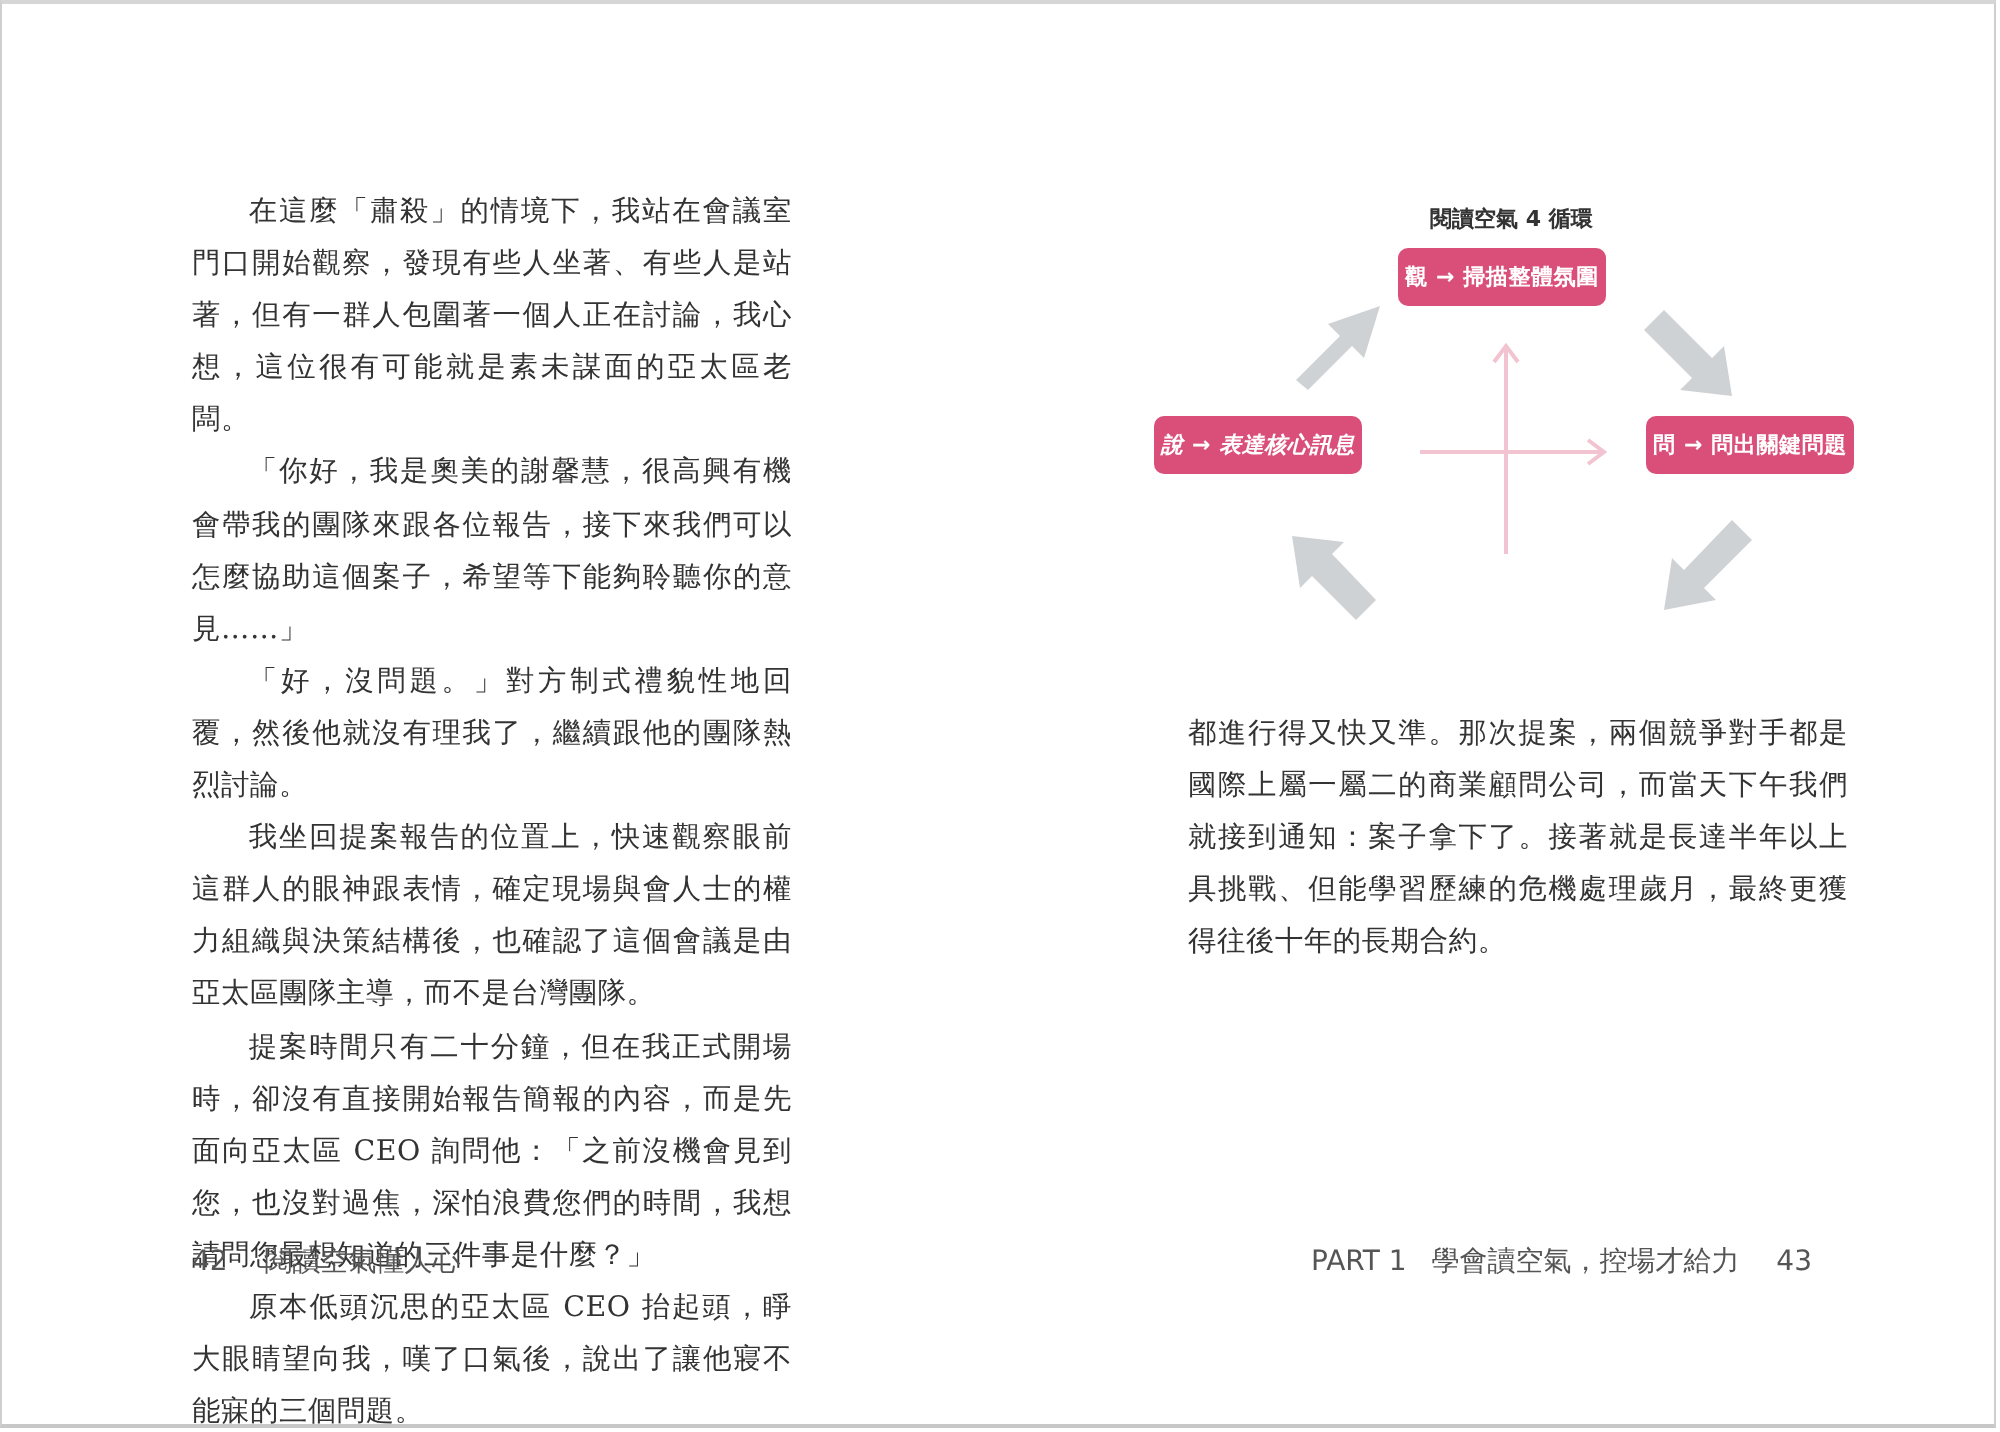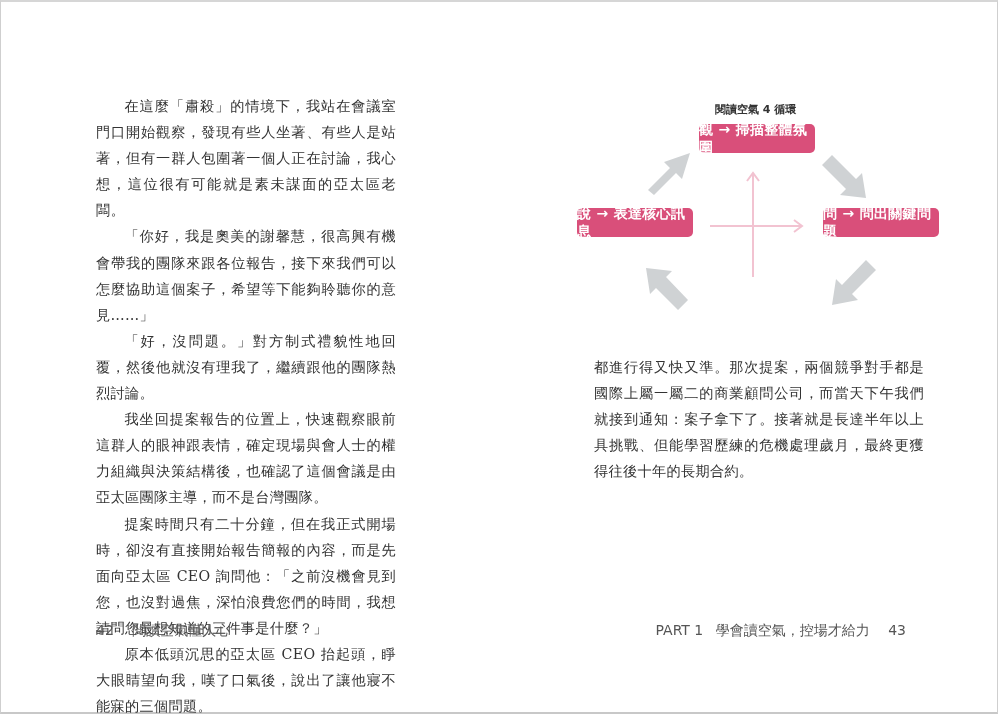--- a/index.html
+++ b/index.html
@@ -21,24 +21,24 @@
   .folio-right { right:94px; }
   .folio-right .num { margin-left:14px; }
   .section-heading { position:absolute; left:110px; top:489px; font-family:"DejaVu Sans", sans-serif;
                      font-size:15px; font-weight:bold; color:#d94f7a; letter-spacing:0.5px; }
   .right-para2 { position:absolute; left:94px; top:530px; width:330px; }
   
   .diagram { position:absolute; left:570px; top:95px; width:380px; height:240px; }
   .diagram-title { position:absolute; left:145px; top:7px; font-family:"DejaVu Sans", sans-serif;
                    font-size:11px; font-weight:bold; color:#333; }
   .dbox { position:absolute; background:#d94f7a; color:#fff; border-radius:5px;
-          font-family:"DejaVu Sans", sans-serif; font-size:14px; font-weight:bold;
-          display:flex; align-items:center; justify-content:center; height:29px; width:116px; letter-spacing:0.3px; }
+          font-family:"DejaVu Sans", sans-serif; font-size:11px; font-weight:bold;
+          display:flex; align-items:center; justify-content:center; height:29px; width:104px; letter-spacing:0.3px; }
   .box-top { left:129px; top:29px; }
-  .box-left { left:7px; top:113px; }
+  .box-left { left:7px; top:113px;font-style:italic; }
   .box-right { left:253px; top:113px; }
   .box-bottom { left:129px; top:197px; }
   .diagram svg { position:absolute; left:0; top:0; }
 </style>
 </head>
 <body>
 
 <div class="frame"></div>
 
 <div class="page page-left">

